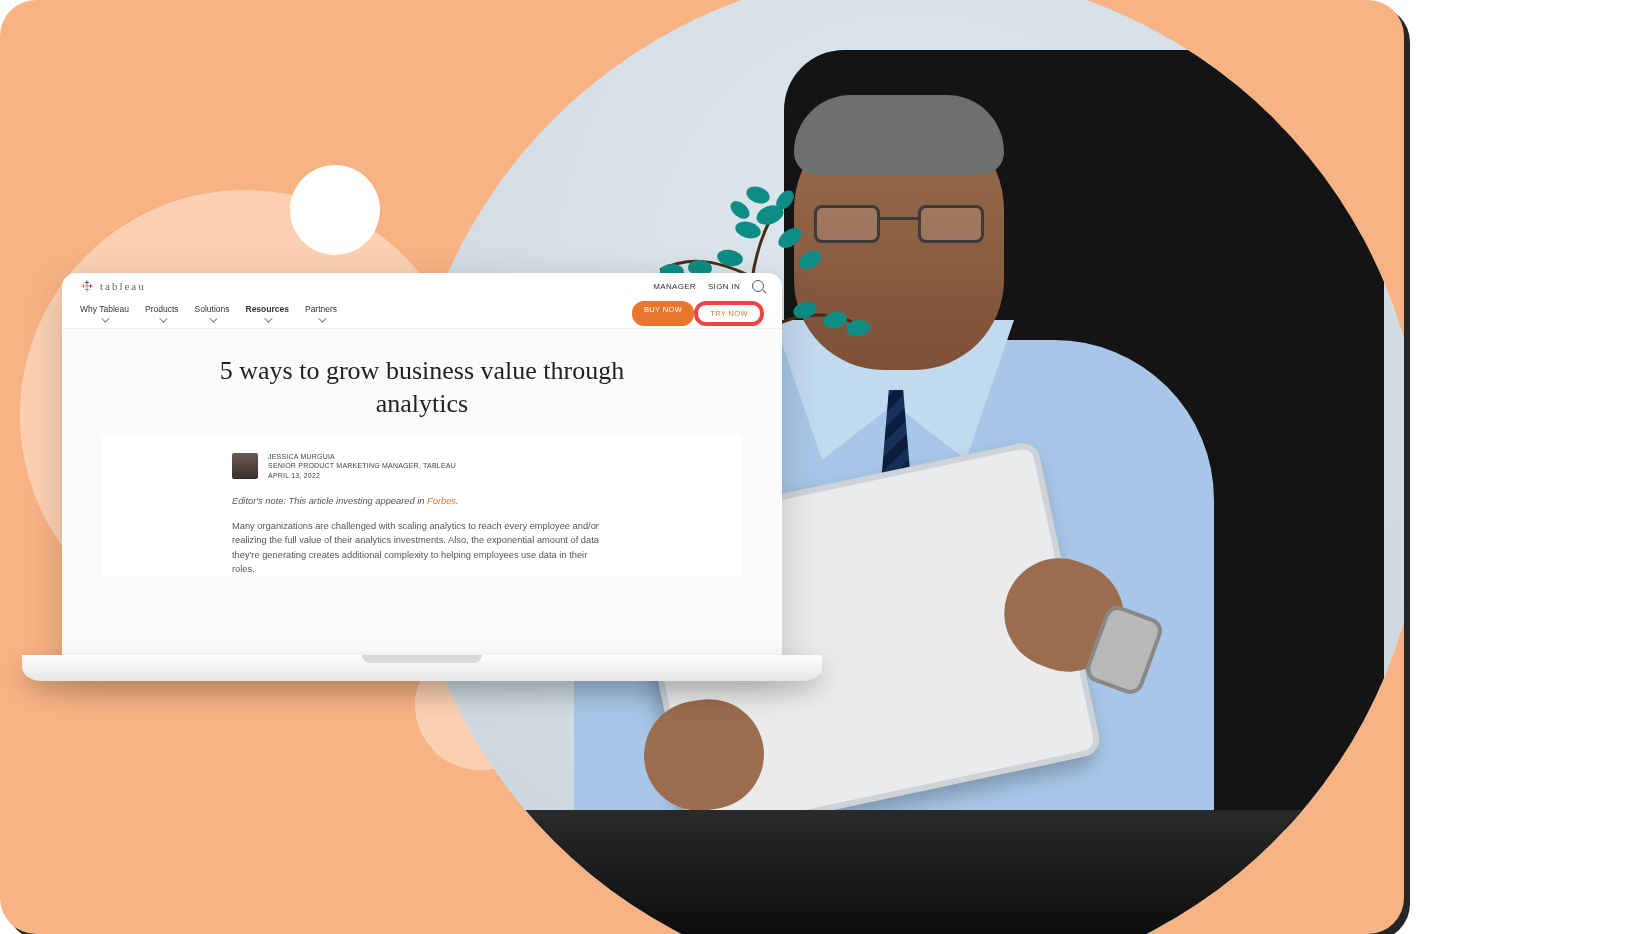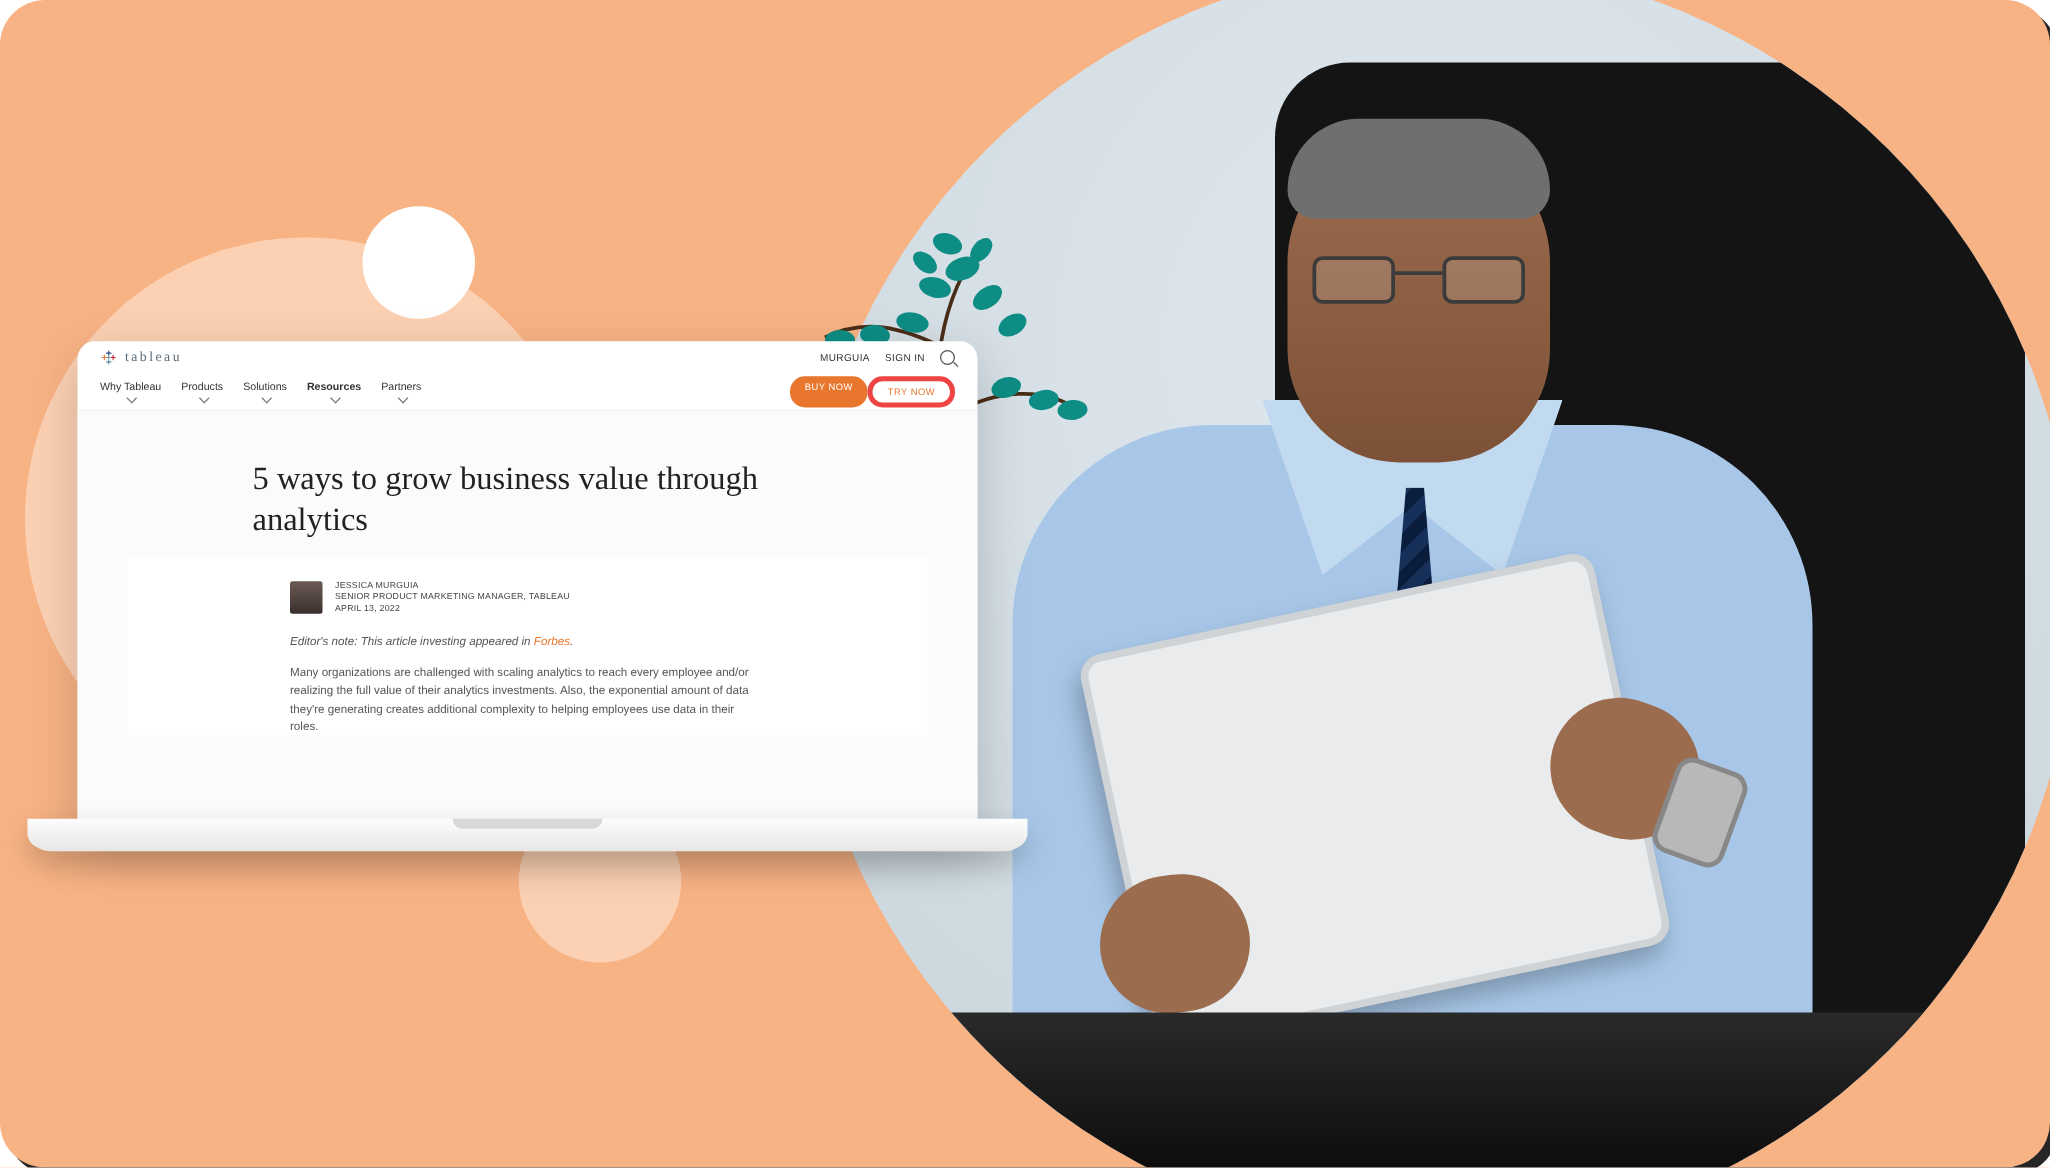--- a/index.html
+++ b/index.html
@@ -1,19 +1,19 @@
 <!DOCTYPE html>
 <html><head>
 <meta charset="utf-8">
 <style>
   * { box-sizing: border-box; margin: 0; padding: 0; }
   html, body { width: 1640px; height: 934px; font-family: -apple-system, BlinkMacSystemFont, "Segoe UI", Helvetica, Arial, sans-serif; background: #fff; }
   .canvas {
     position: relative;
-    width: 1640px;
+    width: 1404px;
     height: 934px;
     background: #f8b385;
     border-radius: 36px;
     overflow: hidden;
     box-shadow: 6px 6px 0 rgba(0,0,0,0.85);
   }
   
   .deco-big {
     position: absolute;
     width: 450px; height: 450px;
@@ -145,21 +145,21 @@
   .tb-nav { display:flex; gap:16px; }
   .tb-nav .item { display:flex; align-items:center; gap:3px; cursor:pointer;flex-direction:column; }
   .tb-nav .item.active { font-weight:700; }
   .chev { width:6px;height:6px;border-right:1px solid #777;border-bottom:1px solid #777; transform:rotate(45deg) translateY(-2px); }
   .tb-ctas { display:flex; gap:0; }
   .btn { font-size:7.5px; padding:4px 12px; border-radius:12px; letter-spacing:.05em; cursor:pointer; }
   .btn.buy { background:#e8762d; color:#fff; }
   .btn.try { border:4px solid #ef4444; color:#e8762d; background:#fff; }
 
   .tb-body { padding: 26px 40px 0; background:#fbfbfb; height: calc(100% - 56px); overflow:hidden; }
-  .tb-title { font-family: Georgia, "Times New Roman", serif; font-size:26px; color:#222; line-height:1.25; font-weight:400; max-width:440px; margin:12px auto 14px; }
+  .tb-title { font-family: Georgia, "Times New Roman", serif; font-size:26px; color:#222; text-align:center; line-height:1.25; font-weight:400; max-width:440px; margin:0 auto 14px; }
   .tb-share { text-align:center; font-size:8px; color:#e8762d; letter-spacing:.08em; margin-bottom:30px; }
   .tb-share .si { display:inline-block; margin-right:4px; }
 
   .tb-article { background:#fff; padding:18px 0 0; }
   .tb-author { display:flex; gap:10px; align-items:center; padding:0 80px 14px 130px; }
   .avatar { width:26px; height:26px; background: linear-gradient(#6b5a55,#3a2f2c); border-radius:2px; }
   .author-meta { font-size:7px; line-height:1.35; color:#444; letter-spacing:.03em; }
   .tb-text { padding:0 130px; font-size:9.3px; line-height:1.55; color:#555; }
   .tb-text .ed { font-style:italic; margin-bottom:10px; }
   .tb-text .ed a { color:#e8762d; text-decoration:none; }
@@ -240,21 +240,21 @@
             <line x1="6" y1="9" x2="6" y2="15" stroke="#e8762d"></line>
             <line x1="15" y1="12" x2="21" y2="12" stroke="#c72035"></line>
             <line x1="18" y1="9" x2="18" y2="15" stroke="#c72035"></line>
             <line x1="10" y1="12" x2="14" y2="12" stroke="#7099a5"></line>
             <line x1="12" y1="10" x2="12" y2="14" stroke="#7099a5"></line>
           </g>
         </svg>
         <span class="tb-logo-text">tableau</span>
       </div>
       <div class="tb-toplinks">
-        <span>MURGUIA</span>
+        <span>MANAGER</span>
         <span>SIGN IN</span>
         <span class="tb-search"></span>
       </div>
     </div>
 
     <div class="tb-navrow">
       <div class="tb-nav">
         <div class="item">
           <span>Why Tableau</span>
           <span class="chev"></span>

